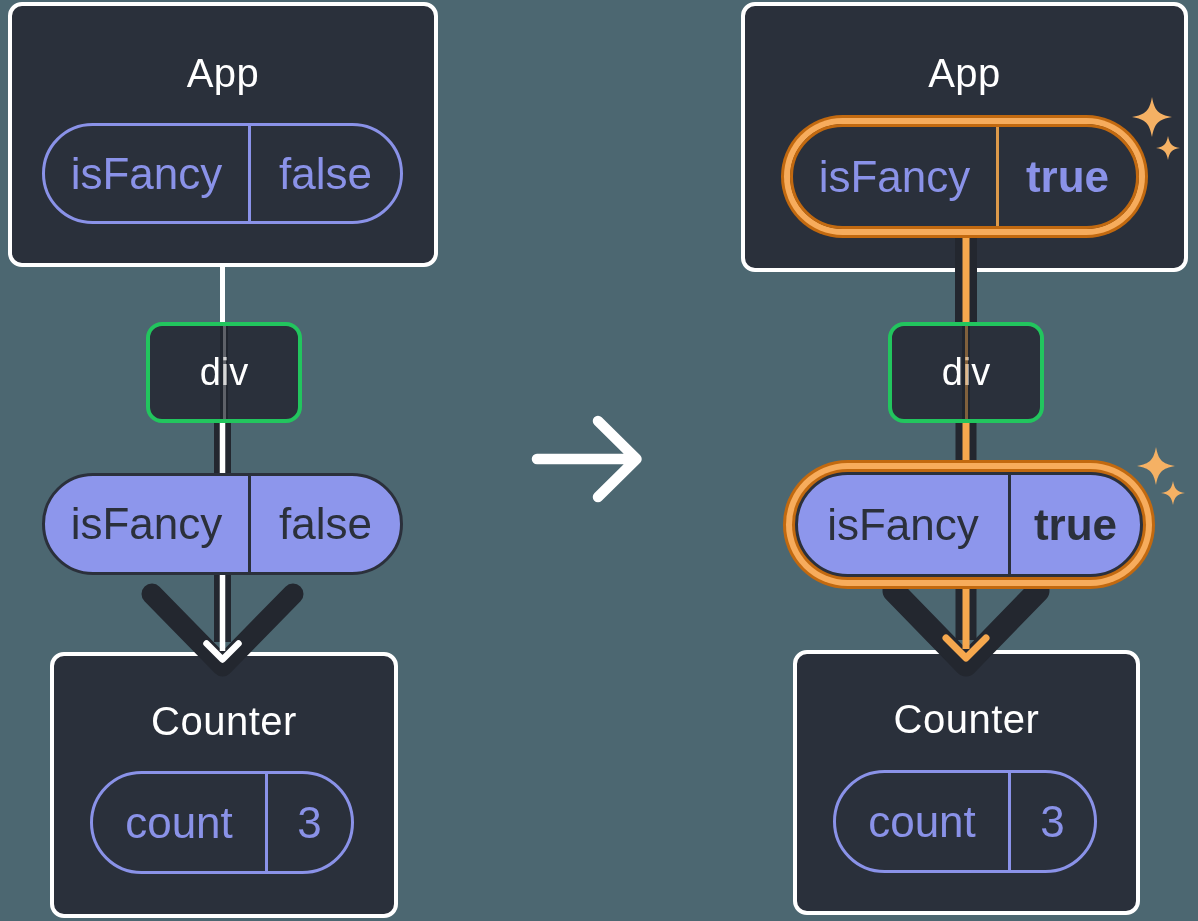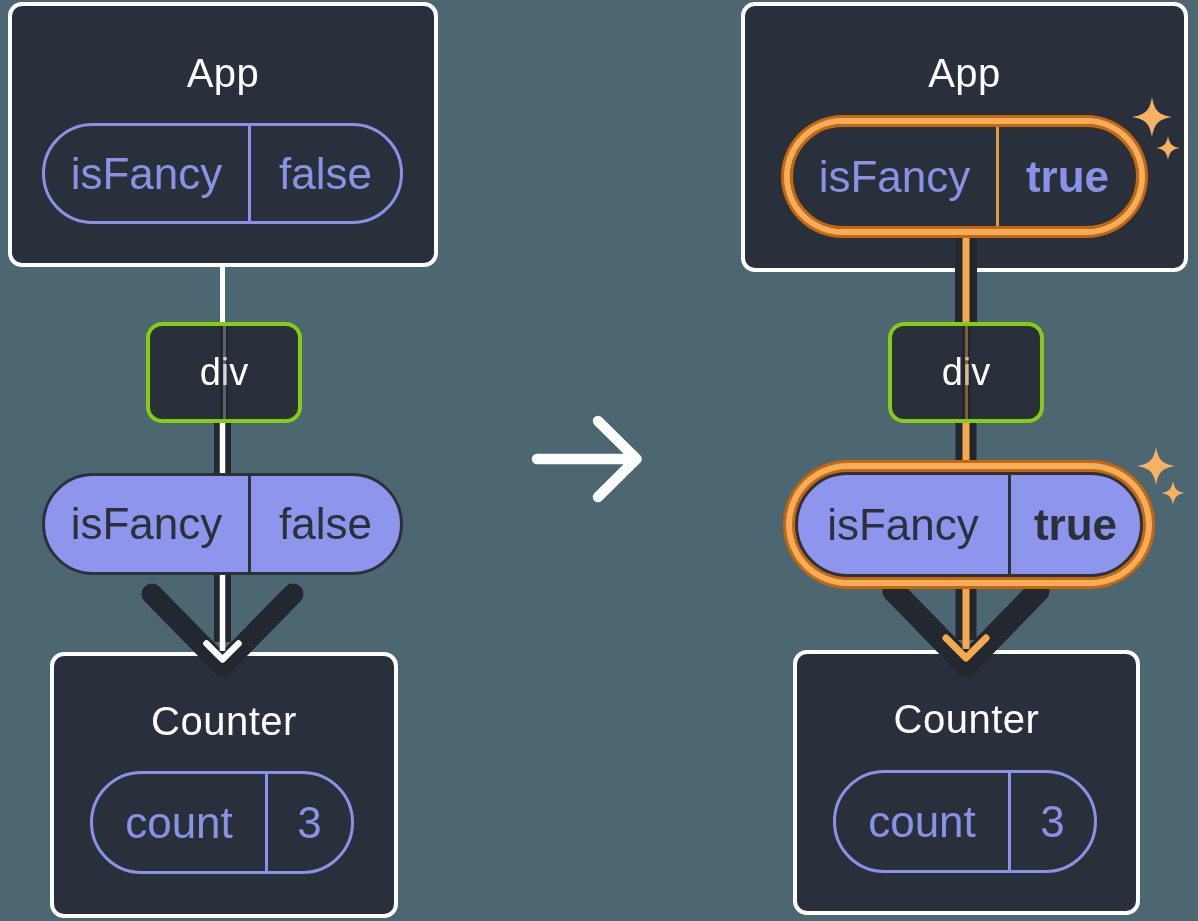--- a/index.html
+++ b/index.html
@@ -66,21 +66,21 @@
     background:#8D96EC;
     border:3px solid #2B303B;
     color:#2B303B;
     box-shadow:0 0 0 3px #C2690F, 0 0 0 9px #F7AC5C, 0 0 0 12px #C2690F;
   }
   .pill.fancy-filled .cell.name{border-right:3px solid #2B303B;}
   .bold{font-weight:bold;text-align:right;}
   .divnode{
     position:absolute;
     background:#2A303B;
-    border:4px solid #84cc16;
+    border:4px solid #22c55e;
     border-radius:16px;
     box-sizing:border-box;
     z-index:3;
     display:flex;align-items:center;justify-content:center;
     color:#FFFFFF;font-size:38px;
   }
   .divnode .thru{
     position:absolute;top:0;bottom:0;left:50%;
     width:8px;margin-left:-4px;
     background:rgba(0,0,0,0.22);

